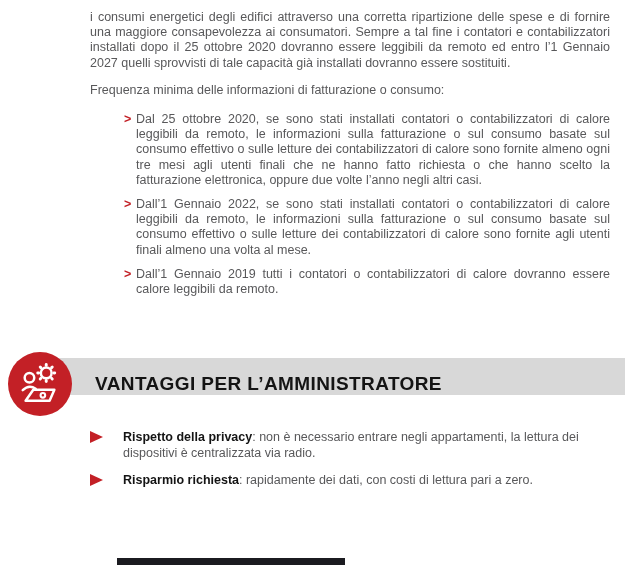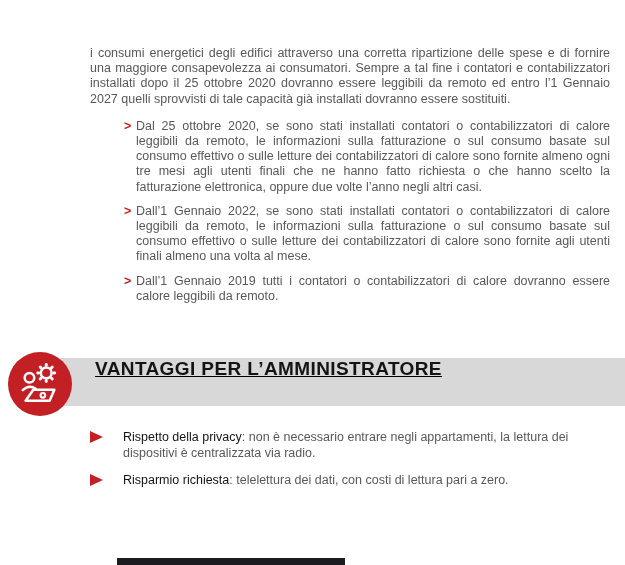--- a/index.html
+++ b/index.html
@@ -9,39 +9,39 @@
     font-family: "Liberation Sans", "DejaVu Sans", sans-serif;
     overflow: hidden;
     position: relative;
   }
   .page { position: absolute; inset: 0; background: #fff; }
 
   
   .content {
     position: absolute; left: 90px; top: 10px; width: 520px;
     color: var(--body-text, #58585A);
-    font-size: 12.5px; line-height: 15.2px; margin-top: 36px;
+    font-size: 12.5px; line-height: 15.2px;
   }
   .intro { margin: 0 0 12px 0; text-align: justify; }
   .freq-line { margin: 0 0 14px 0; }
 
   .bullets { margin-left: 34px; }
   .bullet { display: flex; margin-bottom: 9px; }
   .bullet .marker {
     flex: 0 0 12px; color: var(--accent-red, #C32026);
     font-weight: bold; line-height: 15.2px;
   }
   .bullet .btext { flex: 1; text-align: justify; }
 
   
   .section-header { position: absolute; left: 0; top: 0; width: 625px; }
   .header-bar {
-    position: absolute; left: 58px; top: 358px; right: 0; height: 48px;
+    position: absolute; left: 58px; top: 358px; right: 0; height: 37px;
     background: var(--bar-gray, #D8D8D8);
-    display: flex; align-items: flex-start; text-decoration: underline;
+    display: flex; align-items: flex-end;
   }
   .header-bar h2 {
     margin: 0 0 0 37px;
     font-size: 19px; font-weight: bold; letter-spacing: 0.4px;
     color: var(--heading-text, #141414);
   }
   .icon-circle {
     position: absolute; left: 8px; top: 352px;
     width: 64px; height: 64px; border-radius: 50%;
     background: var(--accent-red, #C32026);
@@ -58,34 +58,35 @@
   .advantage .tri {
     flex: 0 0 33px; padding-top: 2px;
   }
   .advantage .tri::before {
     content: ""; display: block; width: 0; height: 0;
     border-left: 13px solid var(--accent-red, #C32026);
     border-top: 6.5px solid transparent;
     border-bottom: 6.5px solid transparent;
   }
   .advantage p { margin: 0; flex: 1; }
-  .advantage strong { color: var(--heading-text, #141414); font-weight: normal; }
+  .advantage strong { color: var(--heading-text, #141414); font-weight: bold; }
 
   .bottom-bar {
     position: absolute; left: 117px; top: 558px; width: 228px; height: 7px;
     background: var(--bottom-bar, #1B1B20);
   }
 </style>
 </head>
 <body>
 
 <div class="page">
 
   <div class="content">
     <p class="intro">i consumi energetici degli edifici attraverso una corretta ripartizione delle spese e di fornire una maggiore consapevolezza ai consumatori. Sempre a tal fine i contatori e contabilizzatori installati dopo il 25 ottobre 2020 dovranno essere leggibili da remoto ed entro l’1 Gennaio 2027 quelli sprovvisti di tale capacità già installati dovranno essere sostituiti.</p>
+    <p class="freq-line">Frequenza minima delle informazioni di fatturazione o consumo:</p>
 
     <div class="bullets">
       <div class="bullet">
         <span class="marker">&gt;</span>
         <span class="btext">Dal 25 ottobre 2020, se sono stati installati contatori o contabilizzatori di calore leggibili da remoto, le informazioni sulla fatturazione o sul consumo basate sul consumo effettivo o sulle letture dei contabilizzatori di calore sono fornite almeno ogni tre mesi agli utenti finali che ne hanno fatto richiesta o che hanno scelto la fatturazione elettronica, oppure due volte l’anno negli altri casi.</span>
       </div>
       <div class="bullet">
         <span class="marker">&gt;</span>
         <span class="btext">Dall’1 Gennaio 2022, se sono stati installati contatori o contabilizzatori di calore leggibili da remoto, le informazioni sulla fatturazione o sul consumo basate sul consumo effettivo o sulle letture dei contabilizzatori di calore sono fornite agli utenti finali almeno una volta al mese.</span>
       </div>
@@ -129,19 +130,19 @@
     </div>
   </div>
 
   <div class="advantages">
     <div class="advantage">
       <span class="tri"></span>
       <p><strong>Rispetto della privacy</strong><span>: non è necessario entrare negli appartamenti, la lettura dei dispositivi è centralizzata via radio.</span></p>
     </div>
     <div class="advantage">
       <span class="tri"></span>
-      <p><strong>Risparmio richiesta</strong><span>: telelettura dei dati, con costi di lettura pari a zero.</span></p>
+      <p><strong>Risparmio richiesta</strong><span>: rapidamente dei dati, con costi di lettura pari a zero.</span></p>
     </div>
   </div>
 
   <div class="bottom-bar"></div>
 
 </div>
 
 </body></html>

